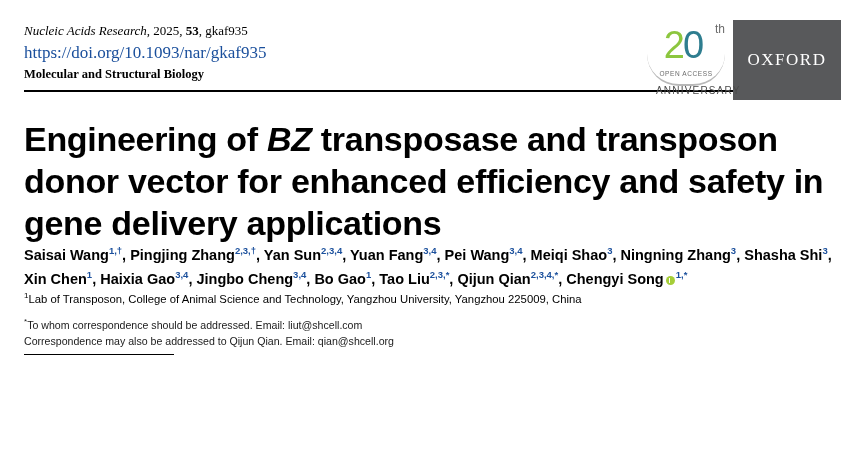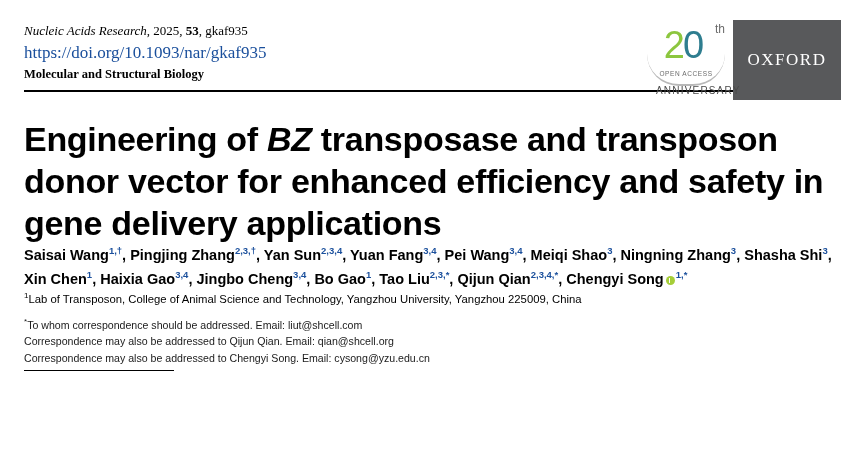--- a/index.html
+++ b/index.html
@@ -249,17 +249,16 @@
 
   <div class="authors"><span>Saisai Wang</span><sup>1,†</sup>, <span>Pingjing Zhang</span><sup>2,3,†</sup>, <span>Yan Sun</span><sup>2,3,4</sup>, <span>Yuan Fang</span><sup>3,4</sup>, <span>Pei Wang</span><sup>3,4</sup>, <span>Meiqi Shao</span><sup>3</sup>, <span>Ningning Zhang</span><sup>3</sup>, <span>Shasha Shi</span><sup>3</sup>, <span>Xin Chen</span><sup>1</sup>, <span>Haixia Gao</span><sup>3,4</sup>, <span>Jingbo Cheng</span><sup>3,4</sup>, <span>Bo Gao</span><sup>1</sup>, <span>Tao Liu</span><sup>2,3,*</sup>, <span>Qijun Qian</span><sup>2,3,4,*</sup>, <span>Chengyi Song</span><span class="orcid"></span><sup>1,*</sup></div>
 
   <div class="affiliations">
       <div><sup>1</sup>Lab of Transposon, College of Animal Science and Technology, Yangzhou University, Yangzhou 225009, China</div>
     </div>
 
   <div class="notes">
       <div><sup>*</sup>To whom correspondence should be addressed. Email: liut@shcell.com</div>
       <div>Correspondence may also be addressed to Qijun Qian. Email: qian@shcell.org</div>
-      <div>Correspondence may also be addressed to Chengyi Song. Email: cysong@yzu.edu.cn</div>
       <hr class="divider">
     </div>
 
 </div>
 
 </body></html>

